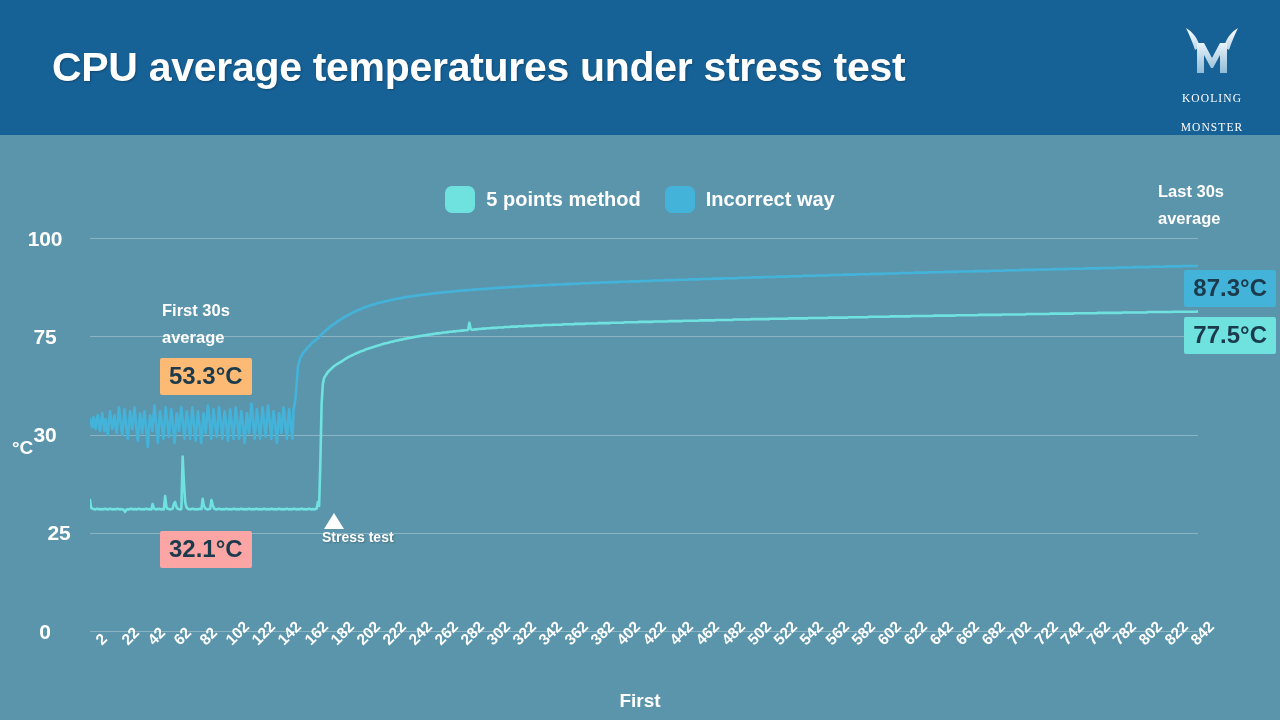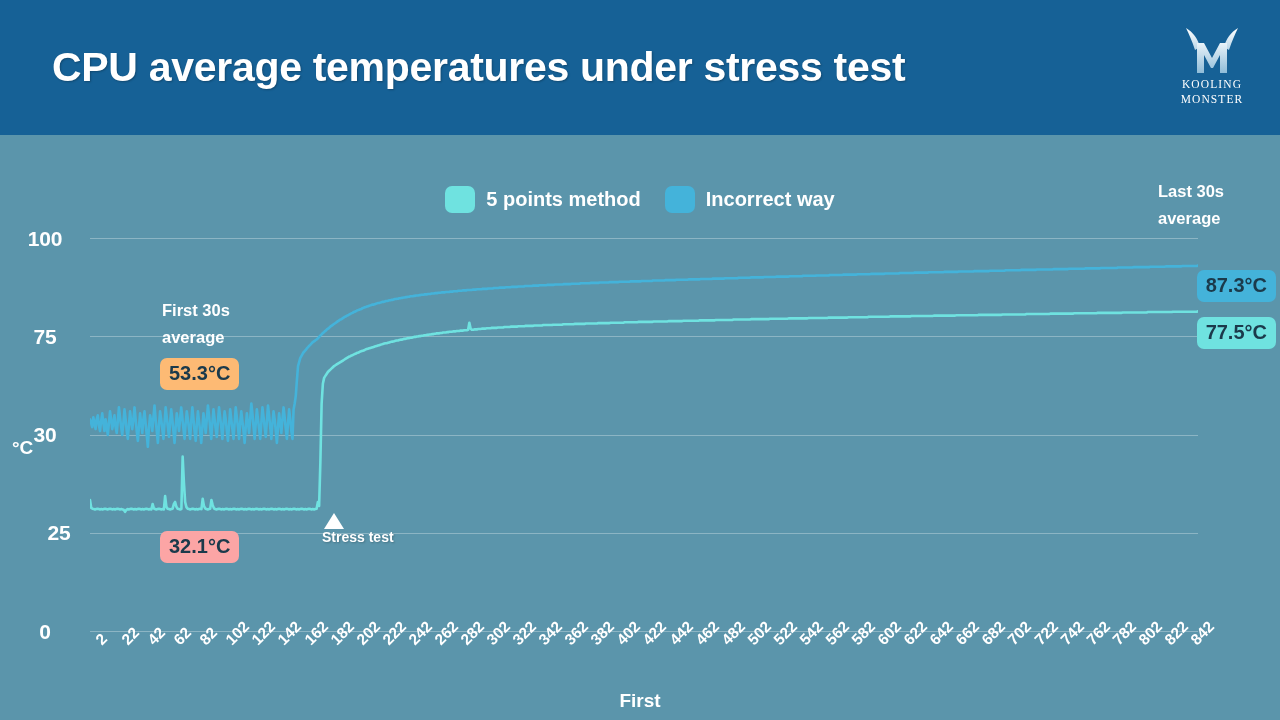--- a/index.html
+++ b/index.html
@@ -34,21 +34,21 @@
     text-align: center;
   }
   #logo .mark { display:block; margin: 0 auto; }
   #logo .ltext {
     display: block;
     color: #ffffff;
     font-family: "Liberation Serif", serif;
     font-size: 11.5px;
     letter-spacing: 1.1px;
     line-height: 13px;
-    margin-top: 2px;
+    margin-top: 16px;
   }
 
   
   #plot {
     position: absolute;
     left: 90px; top: 238px;
     width: 1108px; height: 394px;
   }
   .gridline {
     position: absolute; left: 0; width: 100%;
@@ -93,23 +93,23 @@
   .legend-label { color: #ffffff; font-size: 20px; font-weight: bold; }
 
   
   .ann-title {
     position: absolute;
     color: #ffffff; font-size: 16.5px; font-weight: bold;
     line-height: 27px;
   }
   .badge {
     position: absolute;
-    border-radius: 7px;
+    border-radius: 2px;
     color: #1b3a4b;
-    font-size: 20px; font-weight: bold;
+    font-size: 24px; font-weight: bold;
     padding: 4px 9px 5px 9px;
     white-space: nowrap;
   }
   #ann-first { left: 162px; top: 297px; width: 120px; }
   #badge-first { left: 160px; top: 358px; }
   #badge-low   { left: 160px; top: 531px; }
   #ann-last { right: 12px; top: 178px; width: 110px; text-align: left; }
   #badge-high { right: 4px; top: 270px; }
   #badge-plat { right: 4px; top: 317px; }
 

